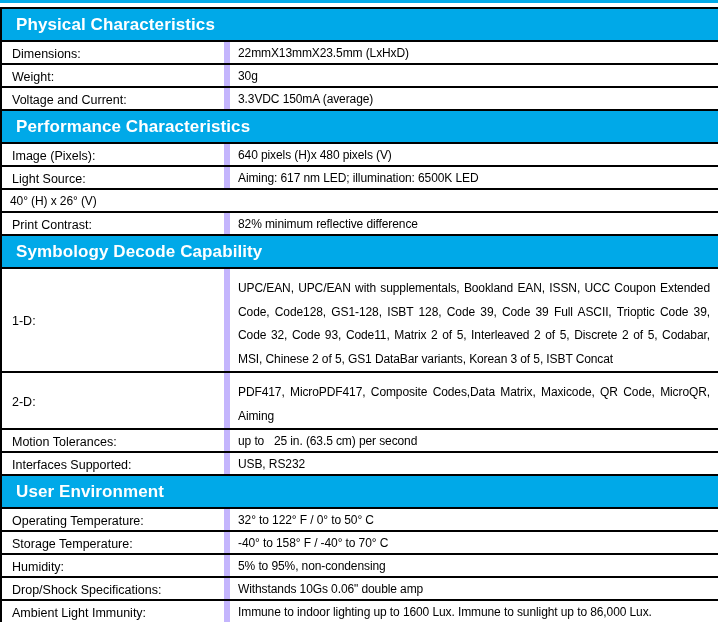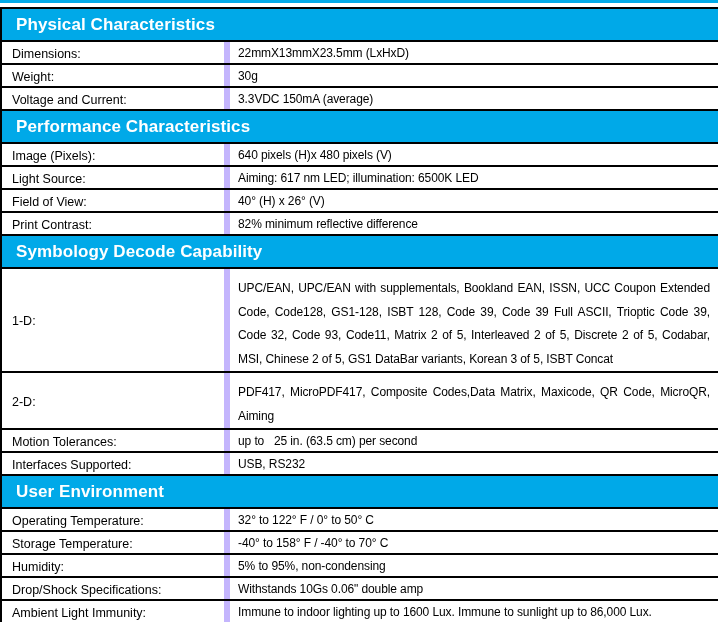--- a/index.html
+++ b/index.html
@@ -110,21 +110,20 @@
       </div>
       <div class="spec-row">
         <div class="row-label">Image (Pixels):</div>
         <div class="row-value">640 pixels (H)x 480 pixels (V)</div>
       </div>
       <div class="spec-row">
         <div class="row-label">Light Source:</div>
         <div class="row-value">Aiming: 617 nm LED; illumination: 6500K LED</div>
       </div>
       <div class="spec-row">
-        <div class="row-label">Field of View:</div>
         <div class="row-value">40° (H) x 26° (V)</div>
       </div>
       <div class="spec-row">
         <div class="row-label">Print Contrast:</div>
         <div class="row-value">82% minimum reflective difference</div>
       </div>
     </div>
 
     <div>
       <div class="section-header">

